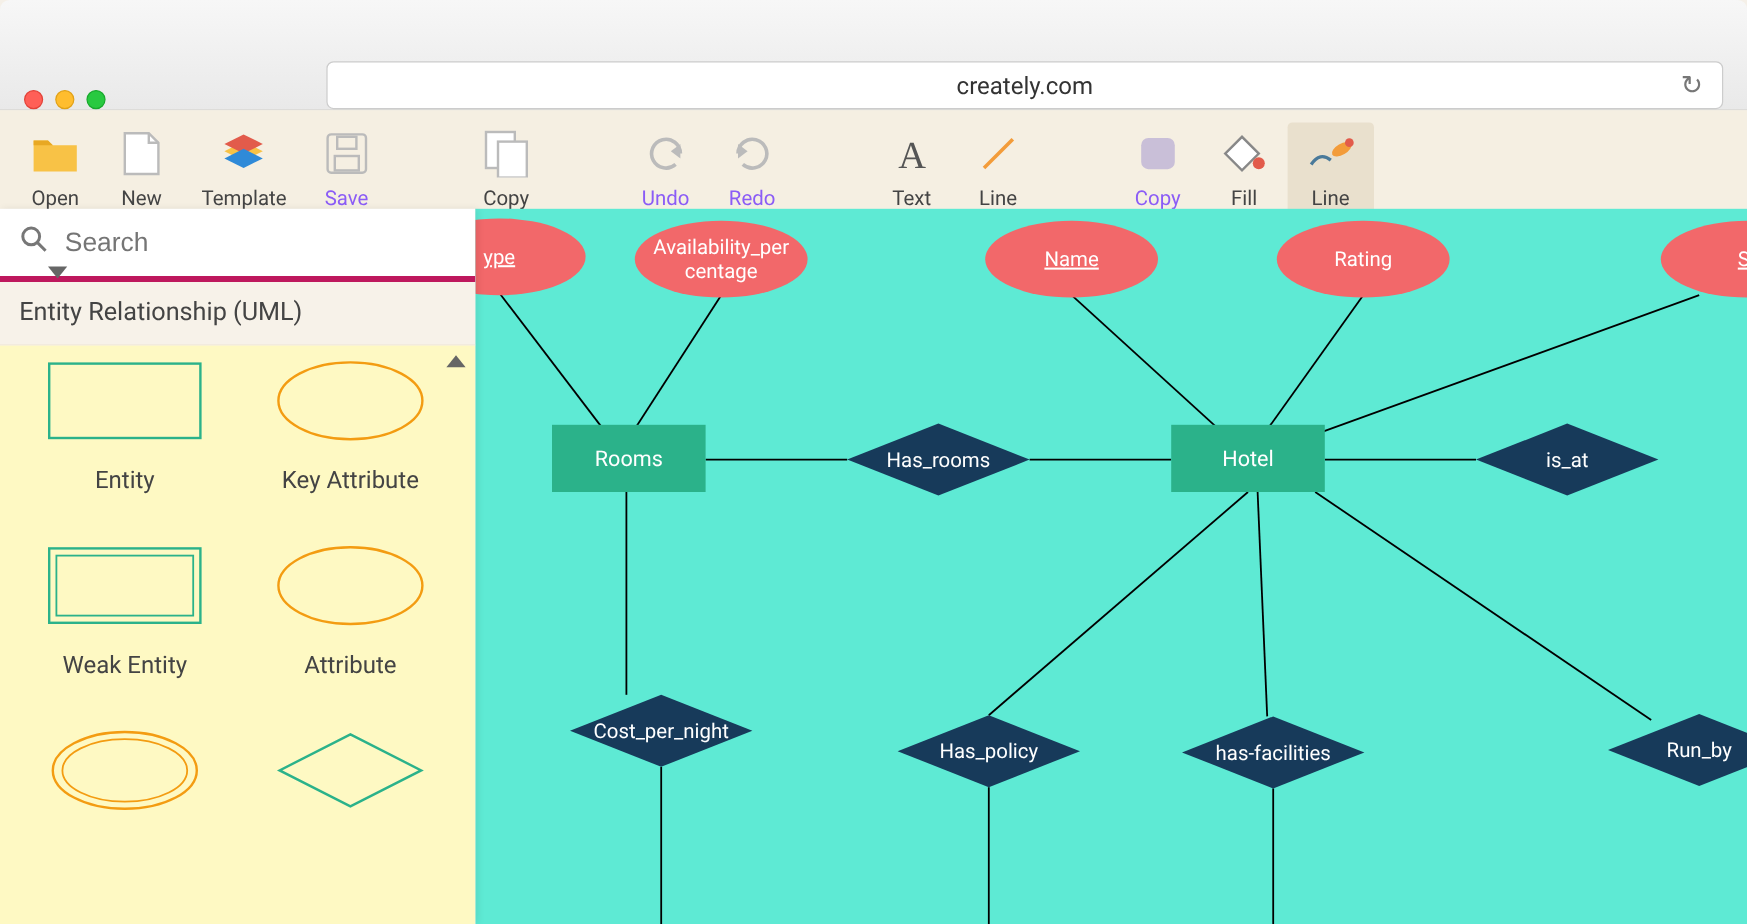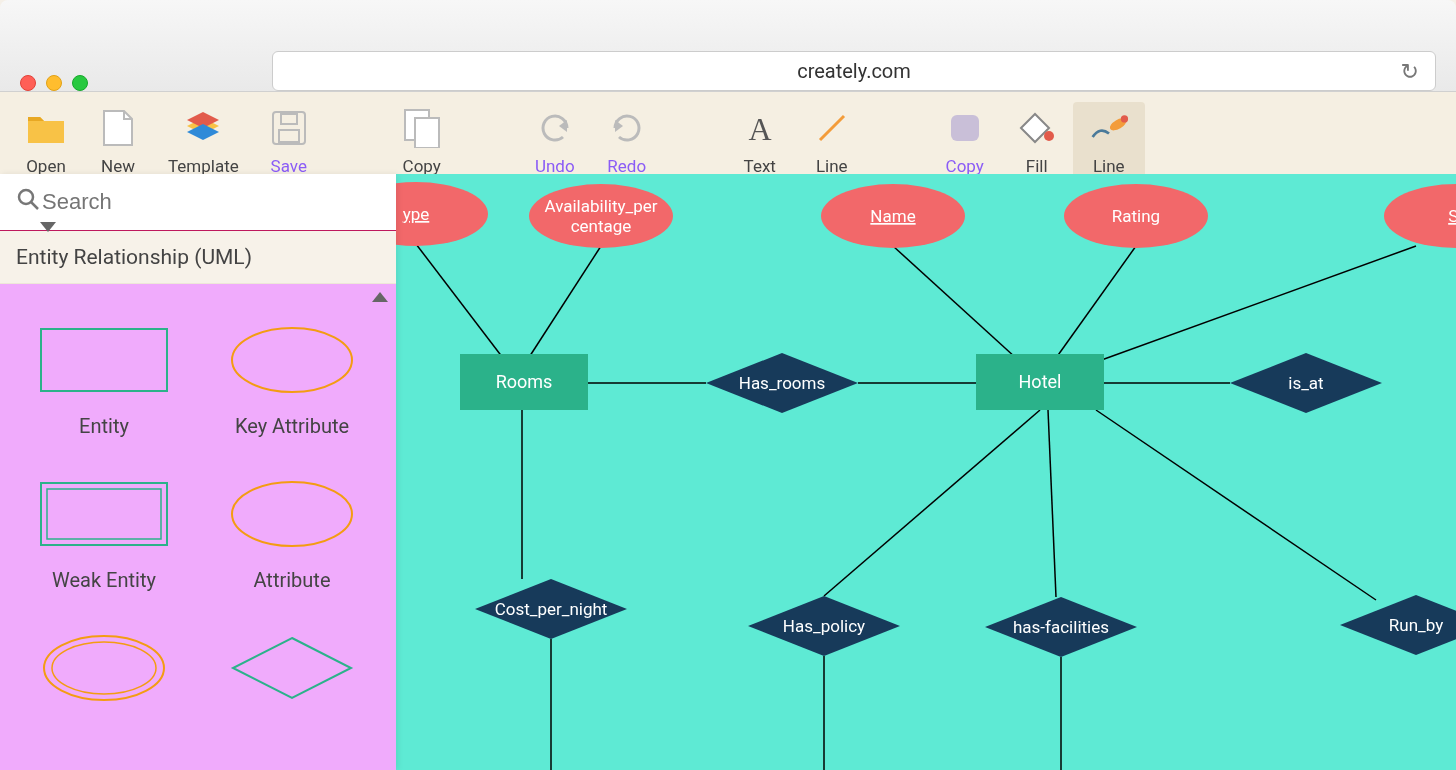--- a/index.html
+++ b/index.html
@@ -94,21 +94,21 @@
     display: flex;
     flex-direction: column;
     box-shadow: 2px 0 6px rgba(0,0,0,0.08);
     z-index: 5;
   }
   .search-row {
     height: 56px;
     display: flex;
     align-items: center;
     padding: 0 16px;
-    gap: 2px;
+    gap: 14px;
     position: relative;
   }
   .search-row .magnify { font-size: 26px; color: #888; }
   .search-input {
     border: none;
     outline: none;
     font-size: 22px;
     color: #999;
     flex: 1;
     background: transparent;
@@ -120,29 +120,28 @@
     width: 0; height: 0;
     border-left: 8px solid transparent;
     border-right: 8px solid transparent;
     border-top: 10px solid #666;
   }
   .palette-header {
     background: #f7f2e9;
     padding: 14px 16px;
     font-size: 21px;
     color: #444;
-    border-top: 1px solid #be185d;
+    border-top: 5px solid #be185d;
     border-bottom: 1px solid #eee7d8;
   }
   .palette-body {
     flex: 1;
     overflow: hidden;
     position: relative;
-    background: #f0abfc;
-    padding-top: 30px;
+    background: #fef9c3;
   }
   .palette-body .scroll-arrow {
     position: absolute;
     right: 8px;
     top: 8px;
     width: 0; height: 0;
     border-left: 8px solid transparent;
     border-right: 8px solid transparent;
     border-bottom: 10px solid #666;
   }

